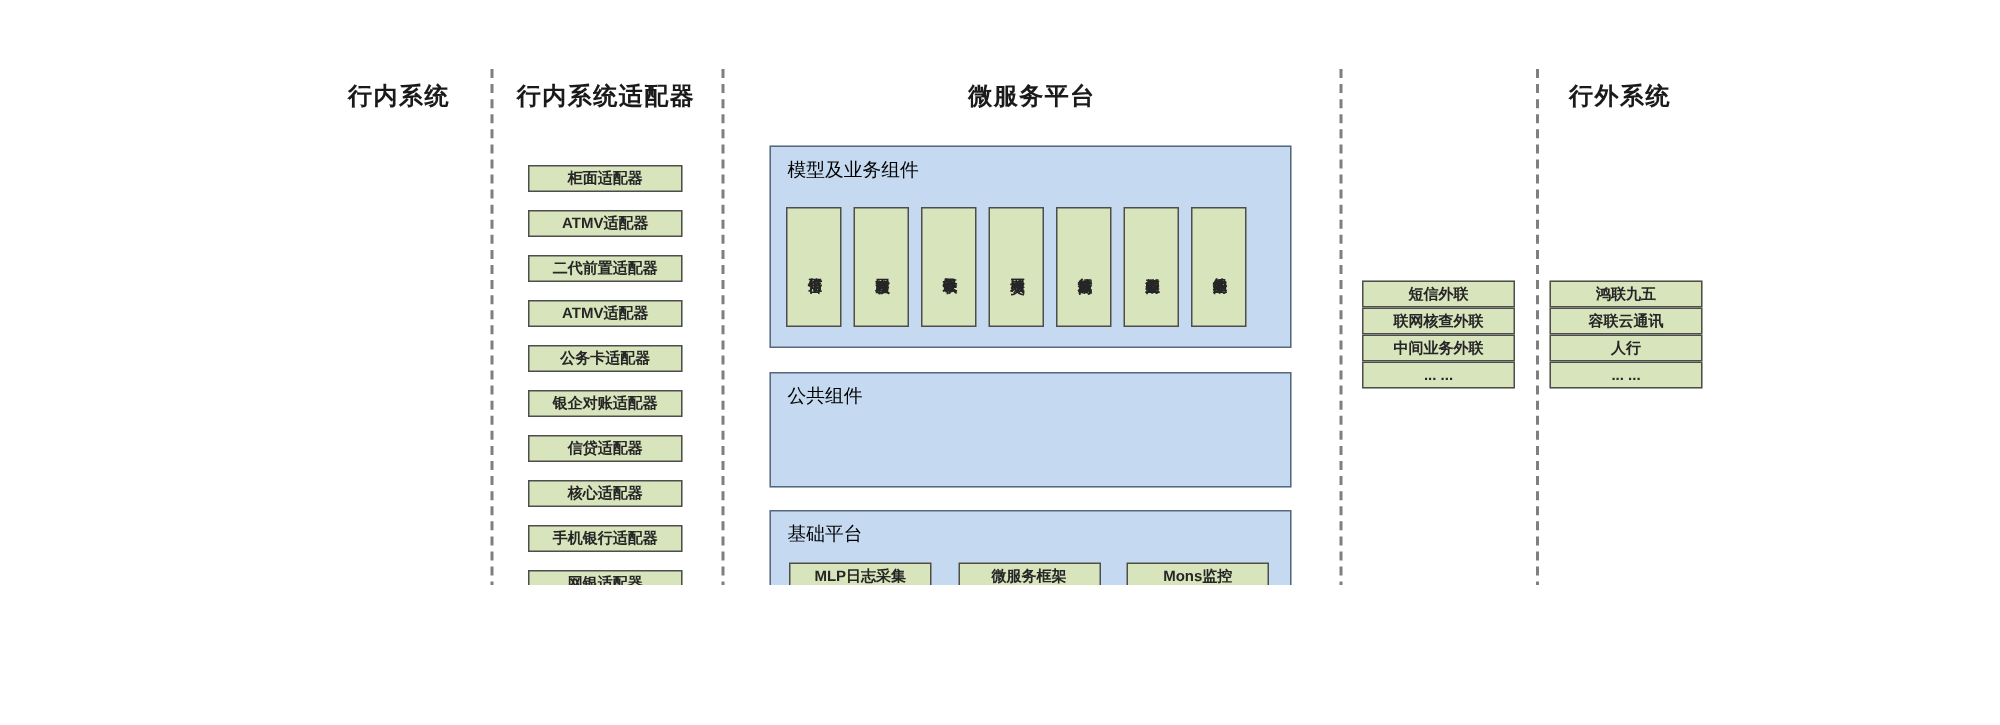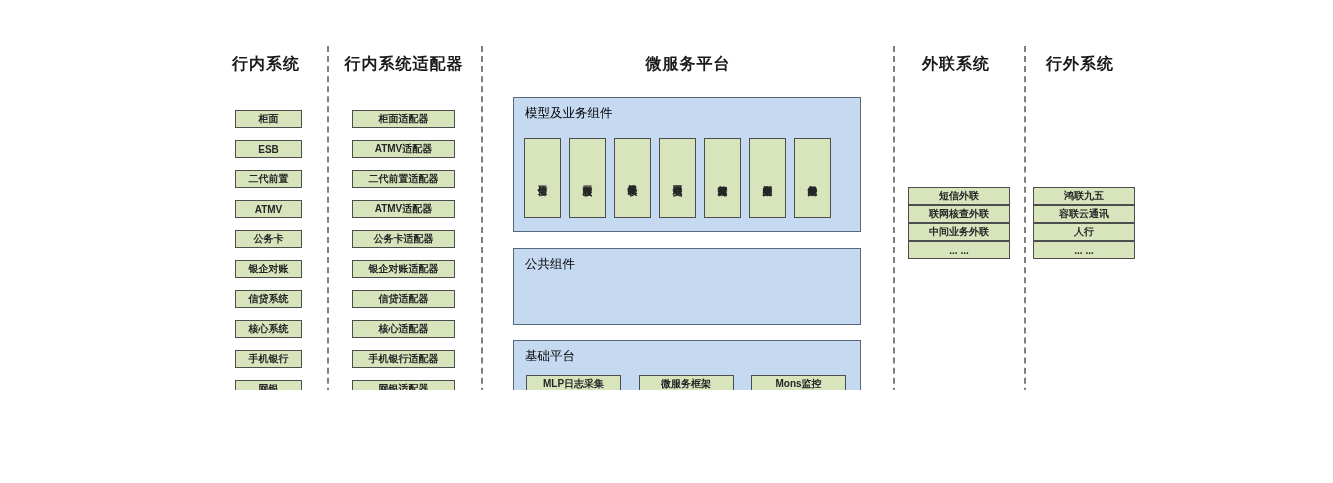--- a/index.html
+++ b/index.html
@@ -58,35 +58,22 @@
 <div class="canvas">
 
   <div class="sep" style="left:327px"></div>
   <div class="sep" style="left:481px"></div>
   <div class="sep" style="left:893px"></div>
   <div class="sep" style="left:1024px"></div>
 
   <div class="col-header" style="left:186px">行内系统</div>
   <div class="col-header" style="left:608px">微服务平台</div>
   <div class="col-header" style="left:324px">行内系统适配器</div>
-  <div class="col-header" style="left:876px">外联系统</div>
   <div class="col-header" style="left:1000px">行外系统</div>
 
-  <div class="stack tight" style="left:235px; top:110px; width:67px">
-    <div class="box">柜面</div>
-    <div class="box">ESB</div>
-    <div class="box">二代前置</div>
-    <div class="box">ATMV</div>
-    <div class="box">公务卡</div>
-    <div class="box">银企对账</div>
-    <div class="box">信贷系统</div>
-    <div class="box">核心系统</div>
-    <div class="box">手机银行</div>
-    <div class="box">网银</div>
-  </div>
 
   <div class="stack tight" style="left:352px; top:110px; width:103px">
     <div class="box">柜面适配器</div>
     <div class="box">ATMV适配器</div>
     <div class="box">二代前置适配器</div>
     <div class="box">ATMV适配器</div>
     <div class="box">公务卡适配器</div>
     <div class="box">银企对账适配器</div>
     <div class="box">信贷适配器</div>
     <div class="box">核心适配器</div>

